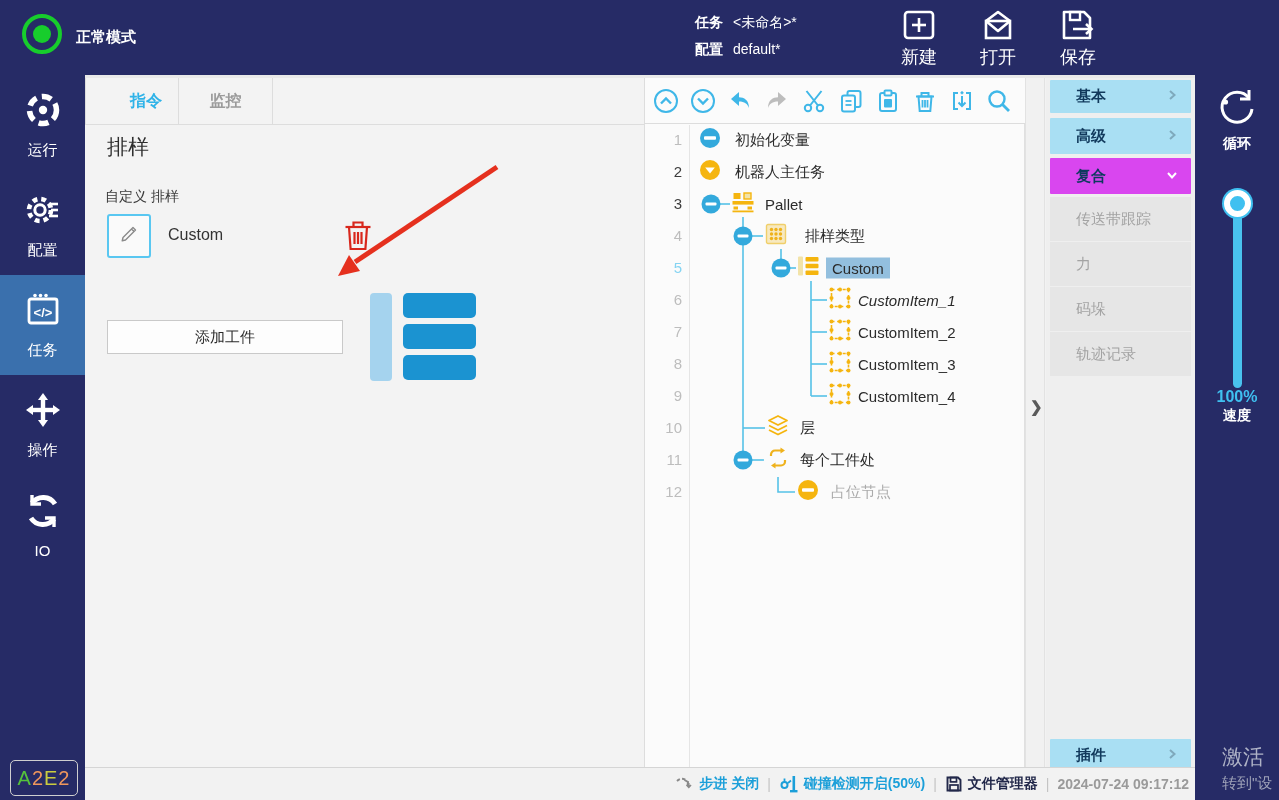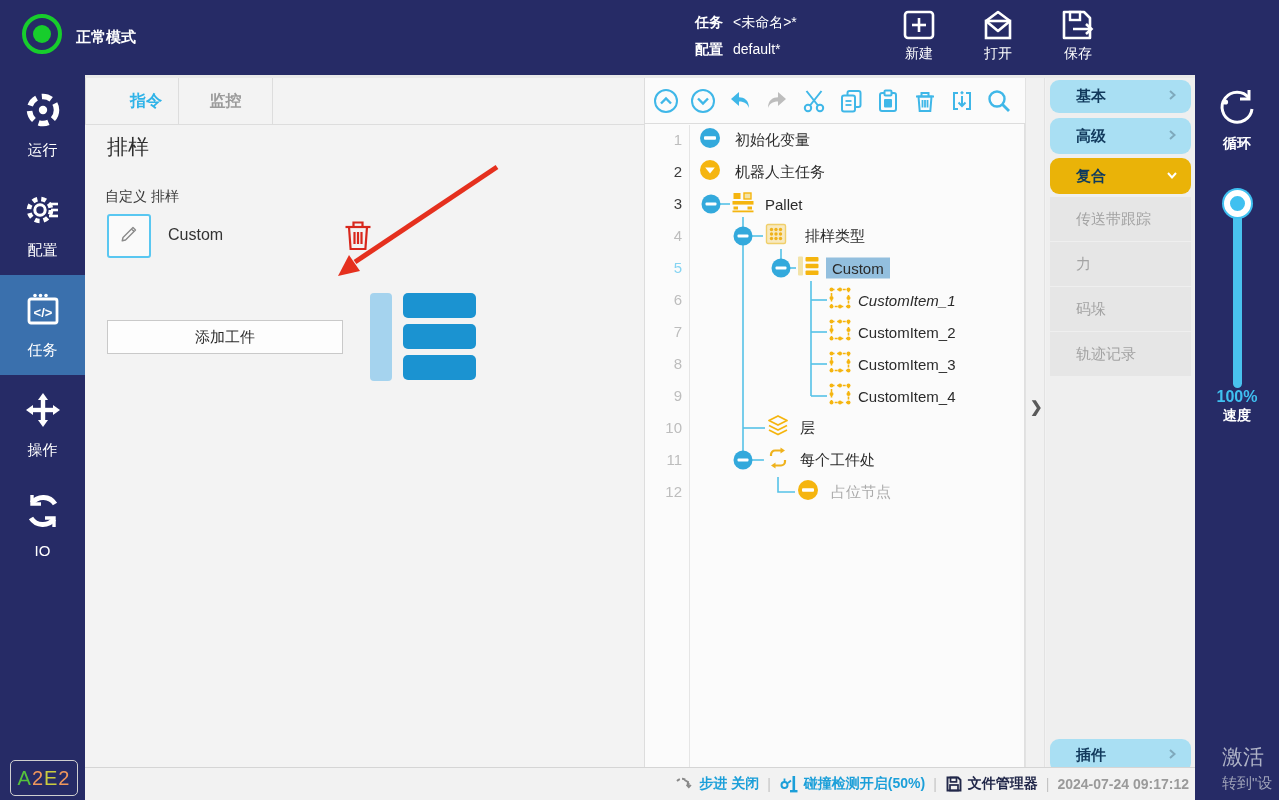--- a/index.html
+++ b/index.html
@@ -9,21 +9,21 @@
   
   .topbar { position:absolute; left:0; top:0; width:1279px; height:75px; background:#262B66; }
   .mode-ind { position:absolute; left:22px; top:14px; width:40px; height:40px; border-radius:50%;
               border:4px solid #17CD2C; display:flex; align-items:center; justify-content:center; }
   .mode-dot { width:18px; height:18px; border-radius:50%; background:#17CD2C; }
   .mode-label { position:absolute; left:76px; top:28px; color:#FFF; font-size:15px; font-weight:700; }
   .task-lines { position:absolute; left:695px; top:9px; color:#FFF; font-size:14px; line-height:27px; }
   .task-lines b { font-weight:700; margin-right:10px; }
   .tb-action { position:absolute; top:8px; width:70px; text-align:center; color:#FFF; cursor:pointer; }
   .tb-action svg { display:block; margin:0 auto; }
-  .tb-action .lbl { font-size:14px; margin-top:3px; }
+  .tb-action .lbl { font-size:18px; margin-top:3px; }
   .logo { position:absolute; left:1218px; top:10px; }
 
   
   .lsidebar { position:absolute; left:0; top:75px; width:91px; height:725px; background:#262B66; }
   .nav-item { width:85px; height:100px; display:flex; flex-direction:column; align-items:center;
               justify-content:center; color:#FFF; cursor:pointer; }
   .nav-item.active { background:#3A70AD; }
   .nav-item .lbl { font-size:15px; margin-top:8px; }
   .badge-box { position:absolute; left:10px; top:685px; width:68px; height:36px; border:1.5px solid #CFCFCF;
                border-radius:5px; display:flex; align-items:center; justify-content:center;
@@ -73,24 +73,24 @@
   .trow .nlabel.sel { background:#93BFDE; padding:2px 6px; }
   .trow .nlabel.dim { color:#ABABAB; }
   .tree-connectors { position:absolute; left:0; top:47px; pointer-events:none; }
 
   .collapse-strip { position:absolute; left:1025px; top:78px; width:20px; height:689px; background:#F1F1F1;
                     border-left:1px solid #E2E2E2; border-right:1px solid #E2E2E2; }
   .collapse-strip .chev { position:absolute; left:4px; top:320px; color:#5A5A5A; font-size:15px; font-weight:700; cursor:pointer; }
 
   
   .right-panel { position:absolute; left:1046px; top:78px; width:149px; height:689px; background:#EFEFEF; }
-  .rp-card { position:absolute; left:4px; width:141px; border-radius:9px; display:flex; align-items:center;
+  .rp-card { position:absolute; left:4px; width:141px; border-radius:1px; display:flex; align-items:center;
              padding:0 12px 0 26px; font-size:15px; font-weight:700; color:#11395C; cursor:pointer; justify-content:space-between; }
   .rp-card.light { background:#A9DFF3; }
-  .rp-card.cyan { background:#eab308; color:#0D3A5E; }
+  .rp-card.cyan { background:#d946ef; color:#0D3A5E; }
   .rp-sub { position:absolute; left:4px; width:141px; background:#E6E6E6; color:#A3A3A3; font-size:15px;
             display:flex; align-items:center; padding-left:26px; cursor:pointer; }
   .rp-chev { color:#7FA9BC; }
   .rp-card.cyan .rp-chev { color:#FFF; }
 
   
   .rsidebar { position:absolute; left:1195px; top:0; width:84px; height:800px; background:#262B66; }
   .loop-box { position:absolute; left:0; top:85px; width:84px; text-align:center; color:#FFF; cursor:pointer; }
   .loop-box .lbl { font-size:14px; font-weight:700; margin-top:4px; }
   .slider { position:absolute; left:0; top:190px; width:84px; height:210px; }

